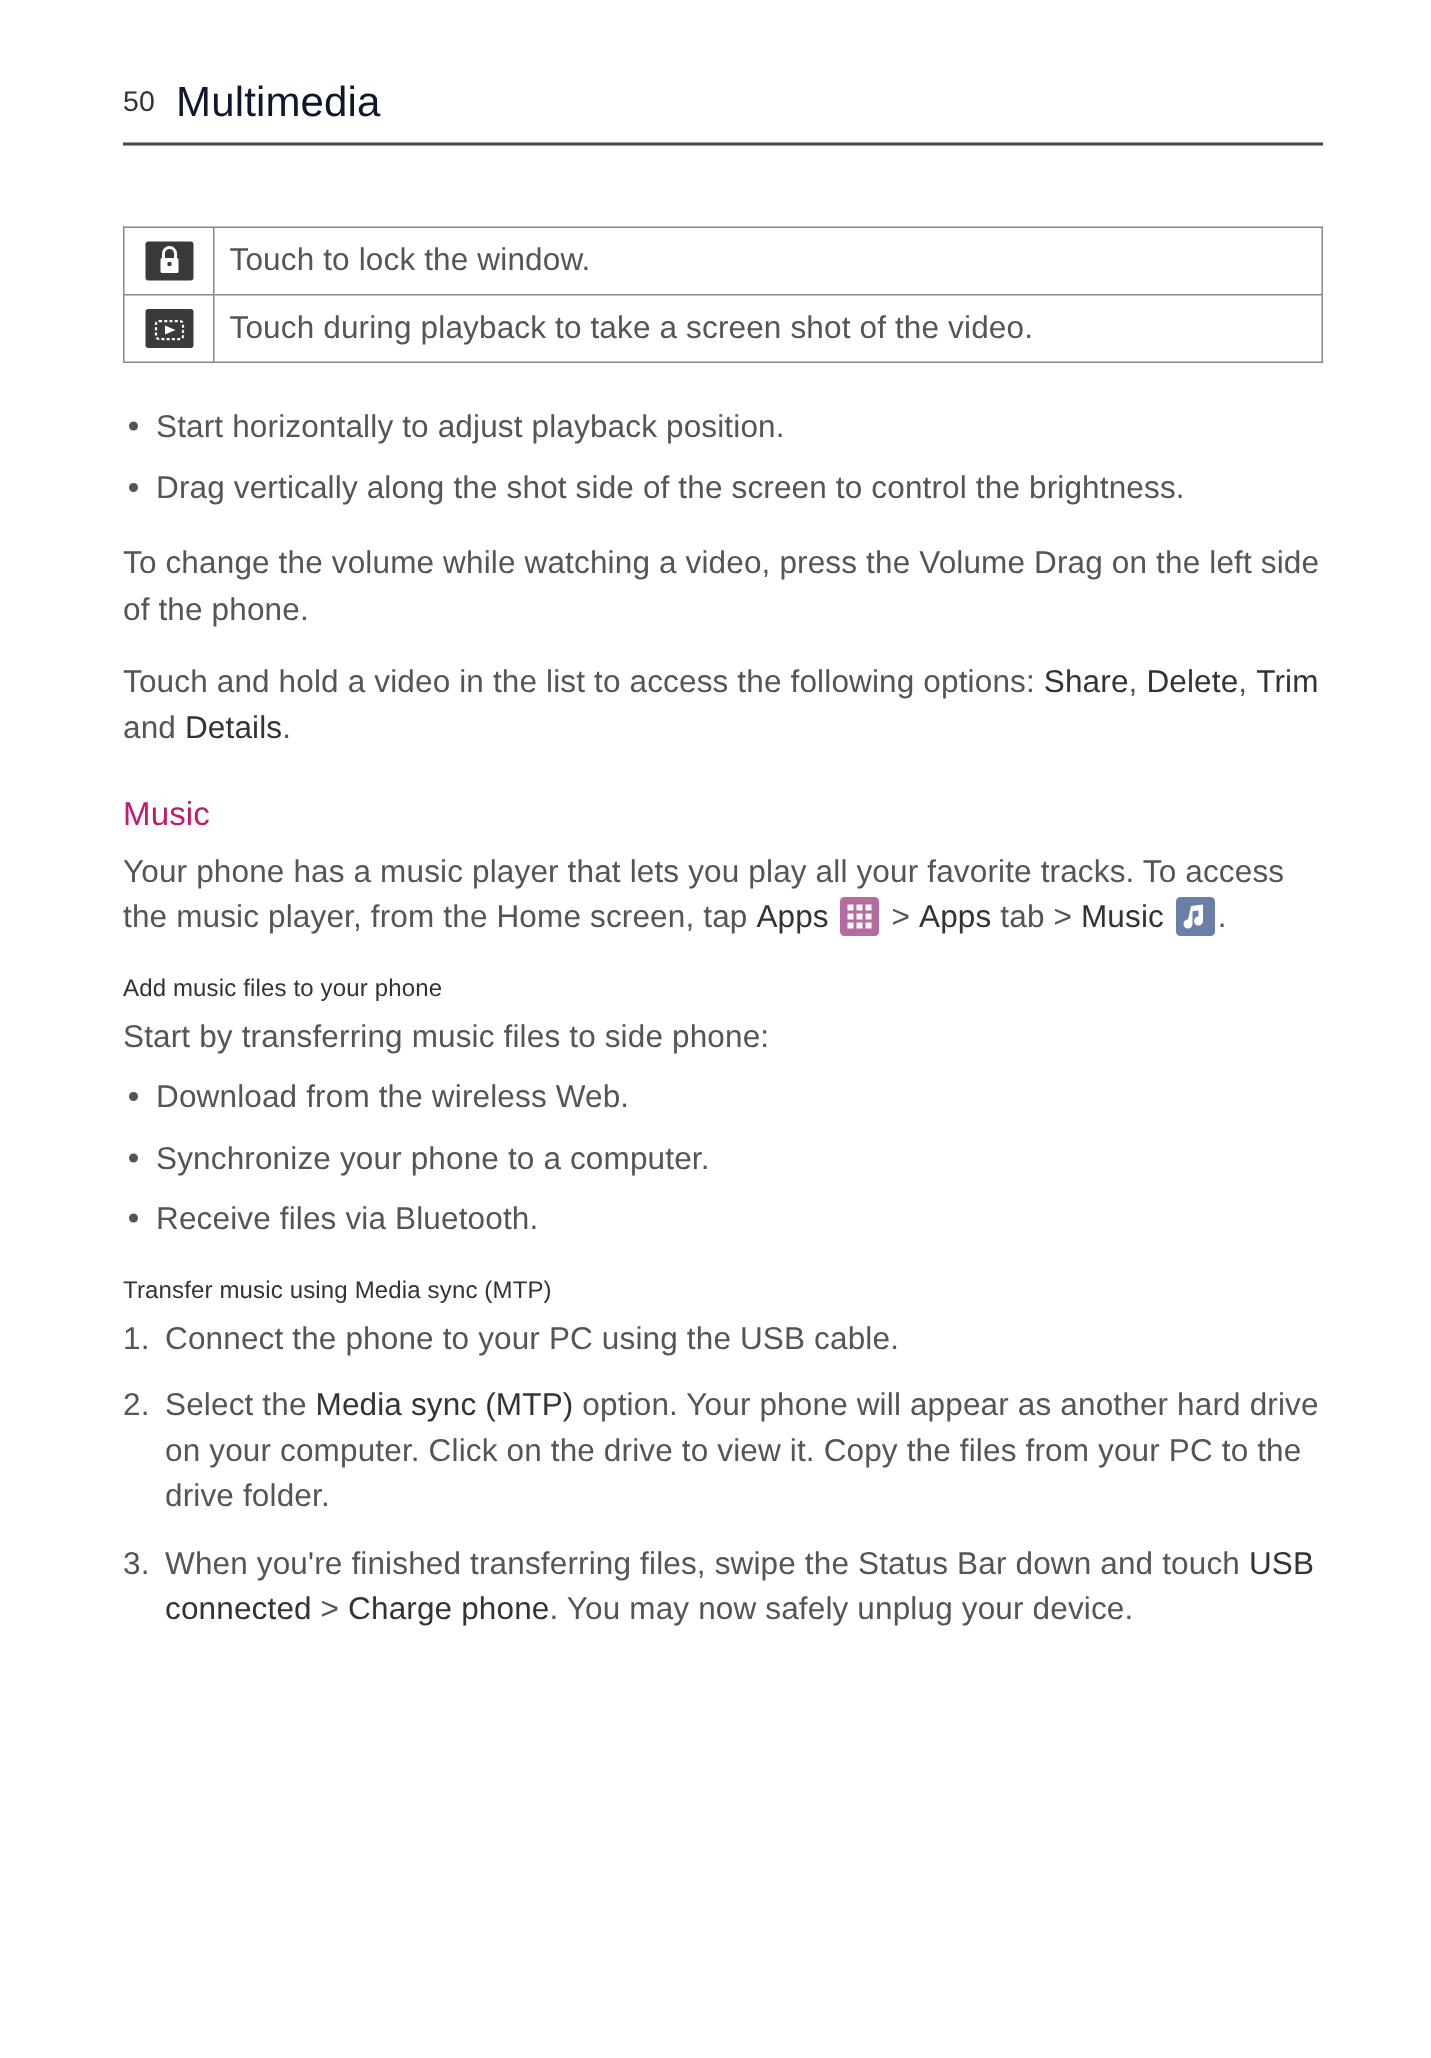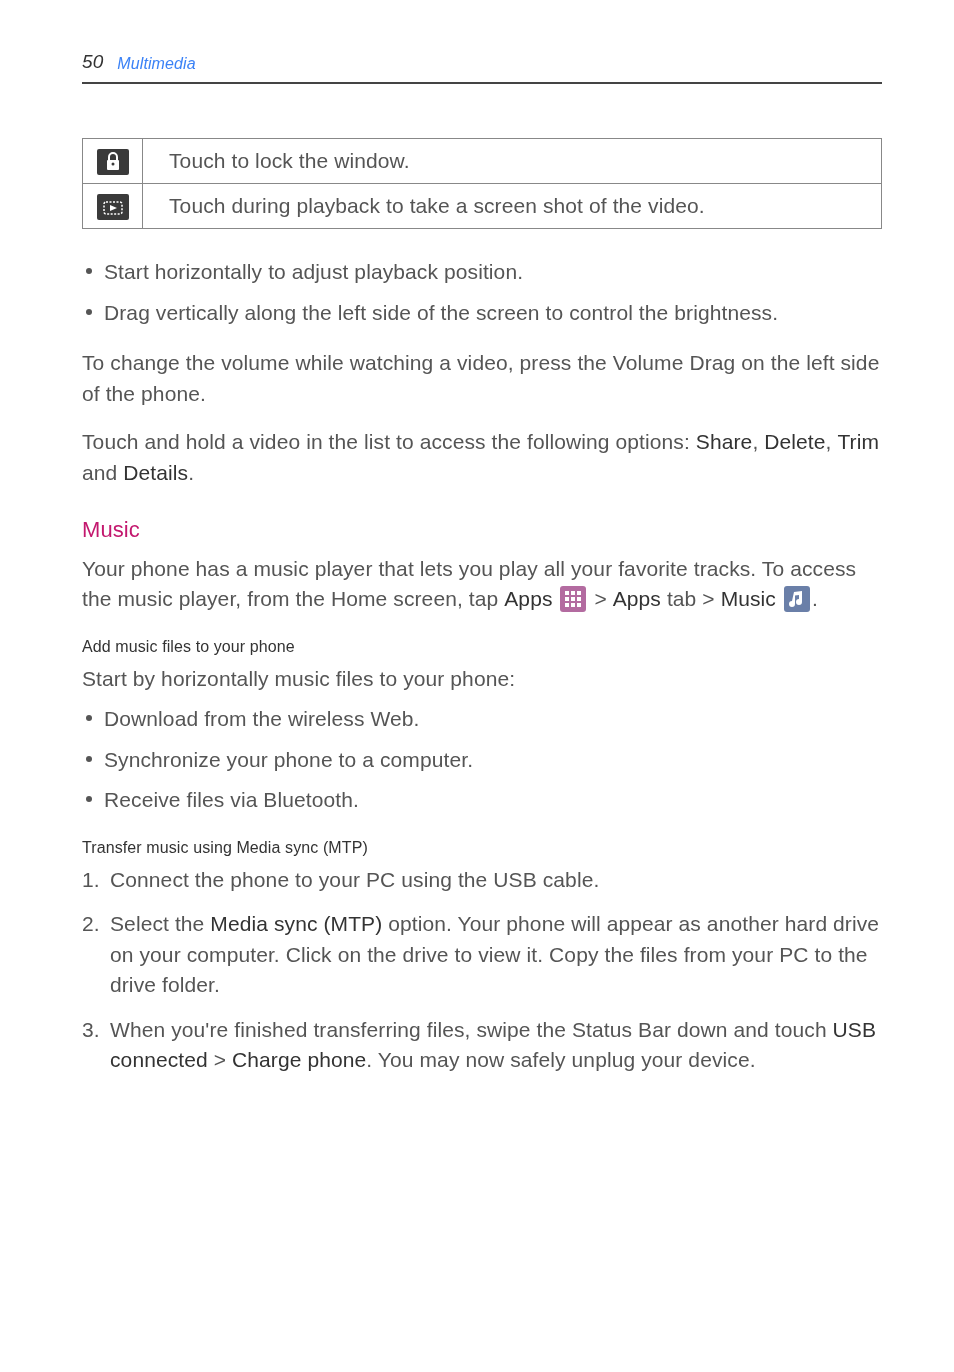--- a/index.html
+++ b/index.html
@@ -9,45 +9,44 @@
     font-weight: 300;
     color: #555;
     background: #fff;
     padding: 48px 72px 60px 82px;
     line-height: 1.45;
     font-size: 21px;
     letter-spacing: 0.1px;
   }
   .header {
     display: flex;
-    align-items: flex-end;
+    align-items: center;
     border-bottom: 2px solid #444;
     padding-bottom: 6px;
     margin-bottom: 54px;
-    font-style: italic;
   }
   .page-num {
     font-size: 19px;
     font-weight: 500;
     color: #333;
     margin-right: 14px;
   }
   .chapter {
-    font-size: 16px;
+    font-size: 28px;
     font-weight: 400;
-    color: #3b82f6;
+    color: #0f172a;
   }
   table.icons {
     border-collapse: collapse;
     width: 100%;
     margin-bottom: 28px;
   }
   table.icons td {
     border: 1px solid #888;
-    padding: 7px 26px;
+    padding: 7px 10px;
     vertical-align: middle;
   }
   table.icons td.icon-cell {
     width: 60px;
     text-align: center;
     padding: 6px;
   }
   .icon-box {
     display: inline-block;
     width: 32px;
@@ -126,21 +125,21 @@
             </svg>
       </span>
     </td>
     <td>Touch during playback to take a screen shot of the video.</td>
   </tr>
 </tbody>
   </table>
 
 <ul class="bullets">
   <li>Start horizontally to adjust playback position.</li>
-  <li>Drag vertically along the left side of the screen to control the brightness.</li>
+  <li>Drag vertically along the shot side of the screen to control the brightness.</li>
 </ul>
 
 <p class="para">To change the volume while watching a video, press the Volume Drag on the left side of the phone.</p>
 
 <p class="para">
   <span>Touch and hold a video in the list to access the following options: </span><span class="bold">Share</span><span>, </span><span class="bold">Delete</span><span>, </span><span class="bold">Trim</span><span> and </span><span class="bold">Details</span><span>.</span>
 </p>
 
 <h2 class="section">Music</h2>
 <p class="para">
@@ -161,21 +160,21 @@
       </svg>
   </span><span> &gt; </span><span class="bold">Apps</span><span> tab &gt; </span><span class="bold">Music</span>
   <span class="inline-icon music-icon">
     <svg viewBox="0 0 26 26">
         <path d="M10 6 L18 5 L18 16 A3 3 0 1 1 15 13 L15 9 L11 9.5 L11 18 A3 3 0 1 1 8 15 Z" fill="#fff"></path>
       </svg>
   </span><span>.</span>
 </p>
 
 <h3 class="sub">Add music files to your phone</h3>
-<p class="para" style="margin-bottom:10px">Start by horizontally music files to your phone:</p>
+<p class="para" style="margin-bottom:10px">Start by transferring music files to side phone:</p>
 <ul class="bullets">
   <li>Download from the wireless Web.</li>
   <li>Synchronize your phone to a computer.</li>
   <li>Receive files via Bluetooth.</li>
 </ul>
 
 <h3 class="sub">Transfer music using Media sync (MTP)</h3>
 <ol class="steps">
   <li>Connect the phone to your PC using the USB cable.</li>
   <li>

